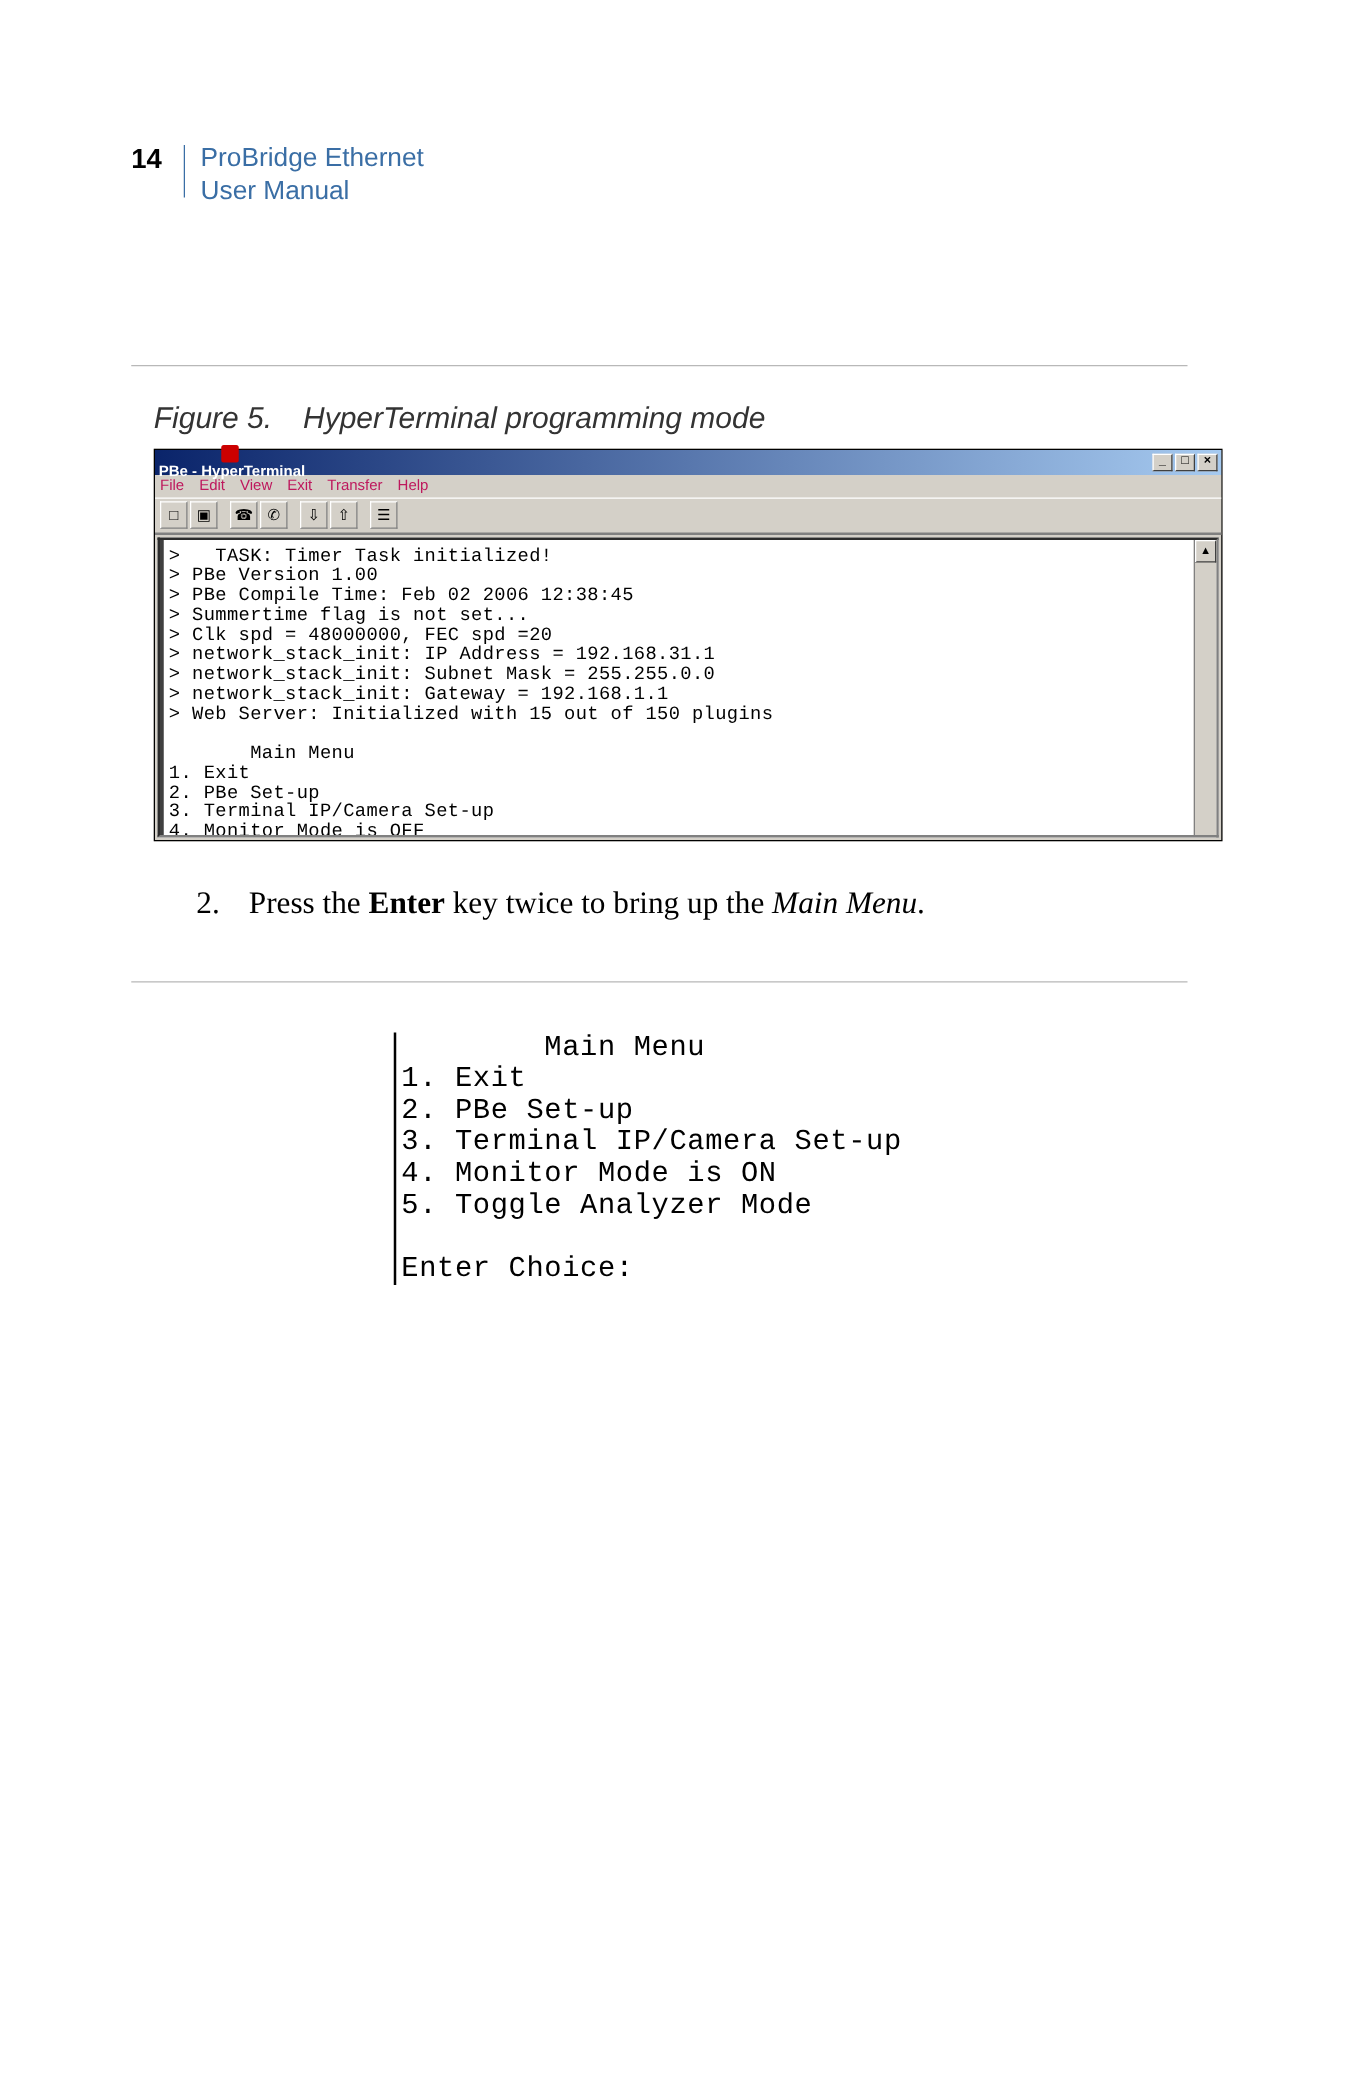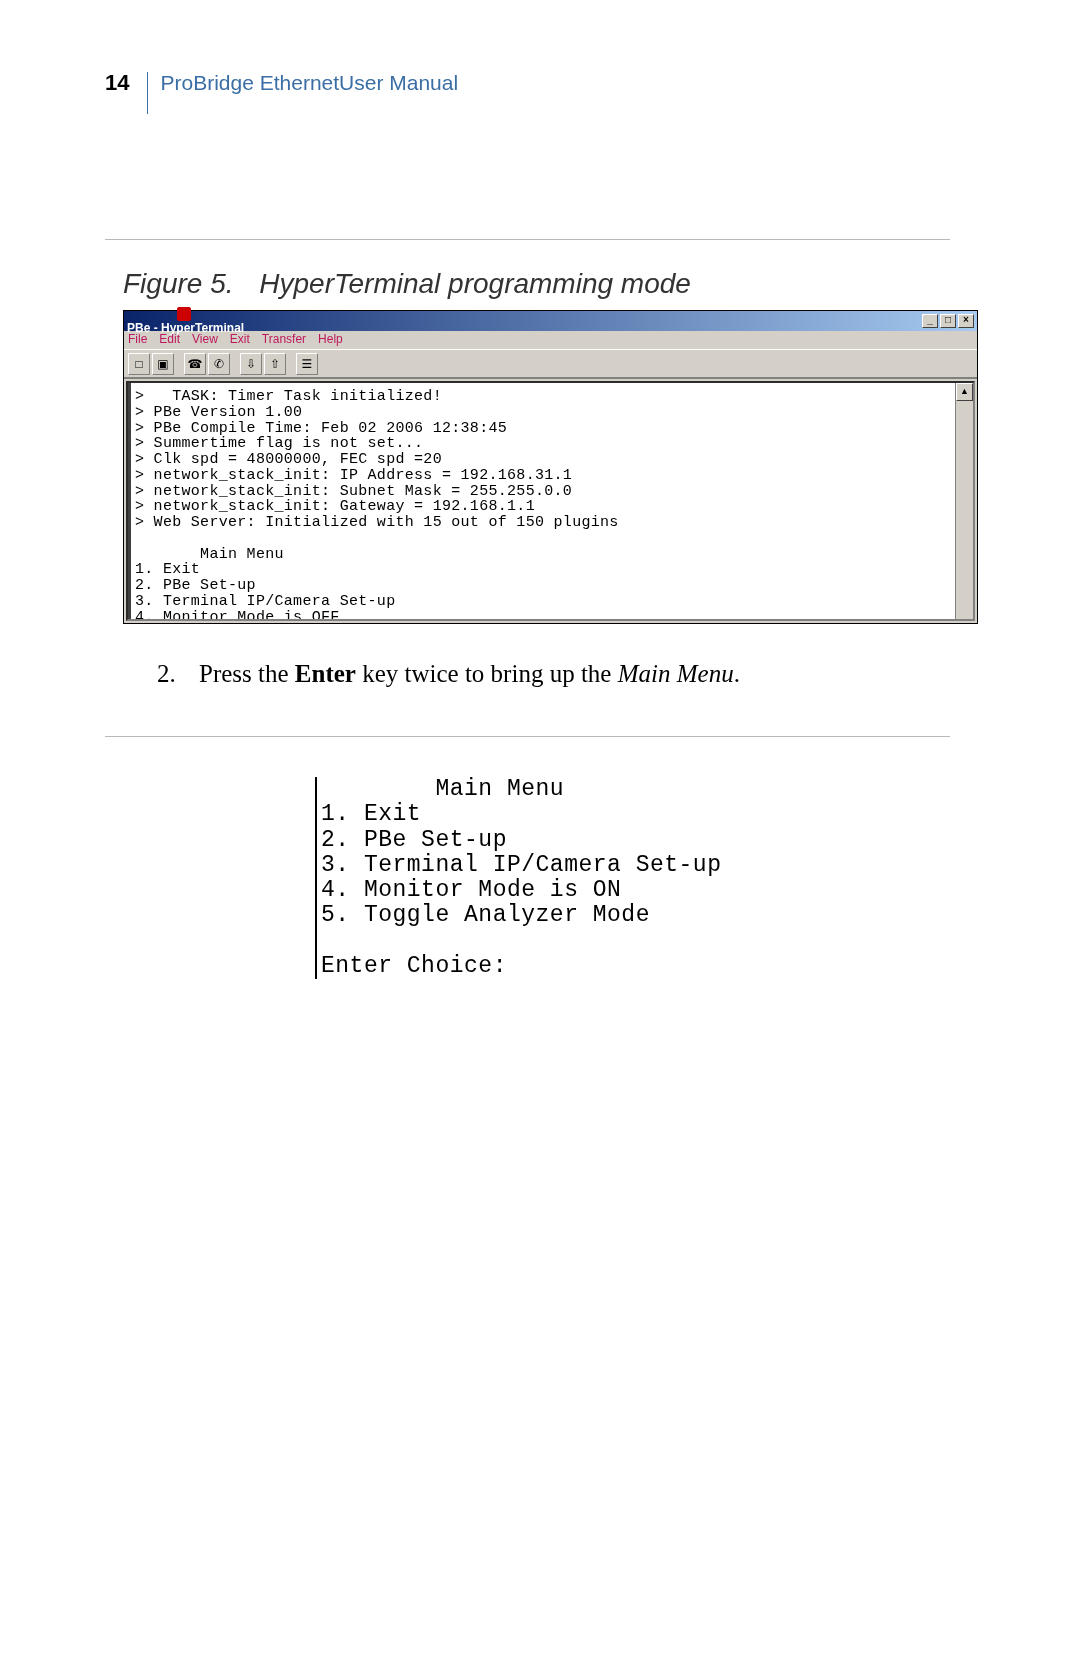--- a/index.html
+++ b/index.html
@@ -5,21 +5,21 @@
   * { margin: 0; padding: 0; box-sizing: border-box; }
   body {
     width: 1080px;
     height: 1669px;
     background: #ffffff;
     font-family: Georgia, 'Times New Roman', serif;
     color: #000;
     position: relative;
   }
   .page {
-    padding: 70px 130px 0 105px;
+    padding: 114px 130px 0 105px;
   }
   .header {
     display: flex;
     align-items: flex-start;
     margin-bottom: 125px;
   }
   .page-number {
     font-family: Arial, Helvetica, sans-serif;
     font-weight: bold;
     font-size: 22px;
@@ -28,35 +28,35 @@
   }
   .header-divider {
     width: 1px;
     height: 42px;
     background: #3a6ea5;
     margin-right: 12px;
     margin-top: 2px;
   }
   .header-title-block {
     display: flex;
-    flex-direction: row;
+    flex-direction: column;
     font-family: Arial, Helvetica, sans-serif;
     font-size: 21px;
     color: #3a6ea5;
     line-height: 1.25;
   }
   .hr-top {
     border: none;
     border-top: 1px solid #b8b8b8;
     margin: 0 0 28px 0;
   }
   .figure-caption {
     font-family: Arial, Helvetica, sans-serif;
     font-style: italic;
-    font-size: 28px;
+    font-size: 24px;
     color: #333;
     margin-bottom: 10px;
     margin-left: 18px;
   }
   .figure-caption .fig-label {
     margin-right: 18px;
   }
 
   
   .ht-window {

